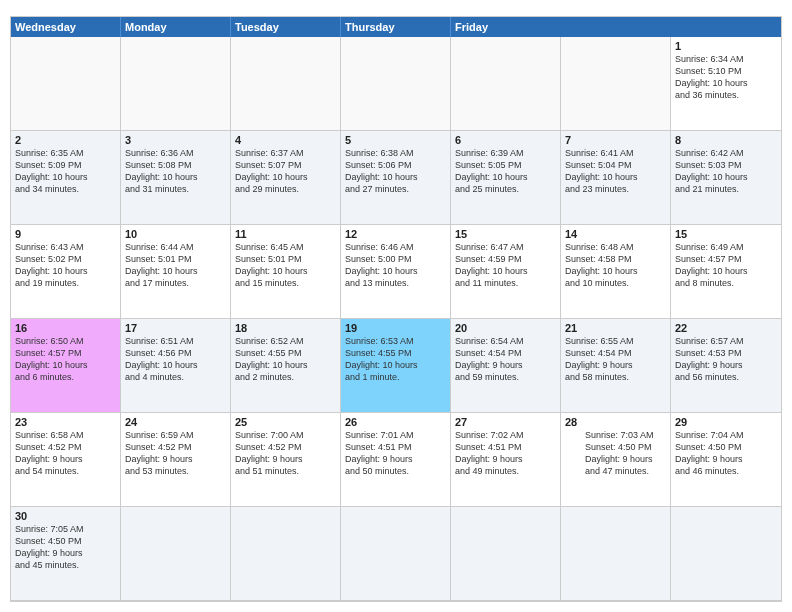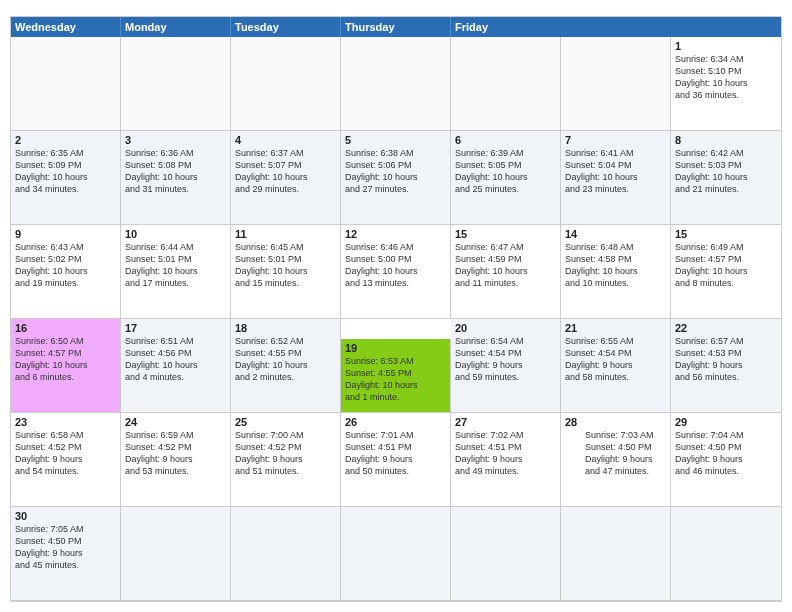--- a/index.html
+++ b/index.html
@@ -247,21 +247,21 @@
 Daylight: 10 hours
 and 4 minutes.</div>
         </div>
         <div class="cell has-data" style="background: rgb(240, 244, 248);">
           <span class="cell-num">18</span>
           <div class="cell-info" style="white-space: pre-line;">Sunrise: 6:52 AM
 Sunset: 4:55 PM
 Daylight: 10 hours
 and 2 minutes.</div>
         </div>
-        <div class="cell has-data" style="background: #84cc16; margin-top: 20px;">
+        <div class="cell has-data" style="background: #7dd3fc;">
           <span class="cell-num">19</span>
           <div class="cell-info" style="white-space: pre-line;">Sunrise: 6:53 AM
 Sunset: 4:55 PM
 Daylight: 10 hours
 and 1 minute.</div>
         </div>
         <div class="cell has-data" style="background: rgb(240, 244, 248);">
           <span class="cell-num">20</span>
           <div class="cell-info" style="white-space: pre-line;">Sunrise: 6:54 AM
 Sunset: 4:54 PM

